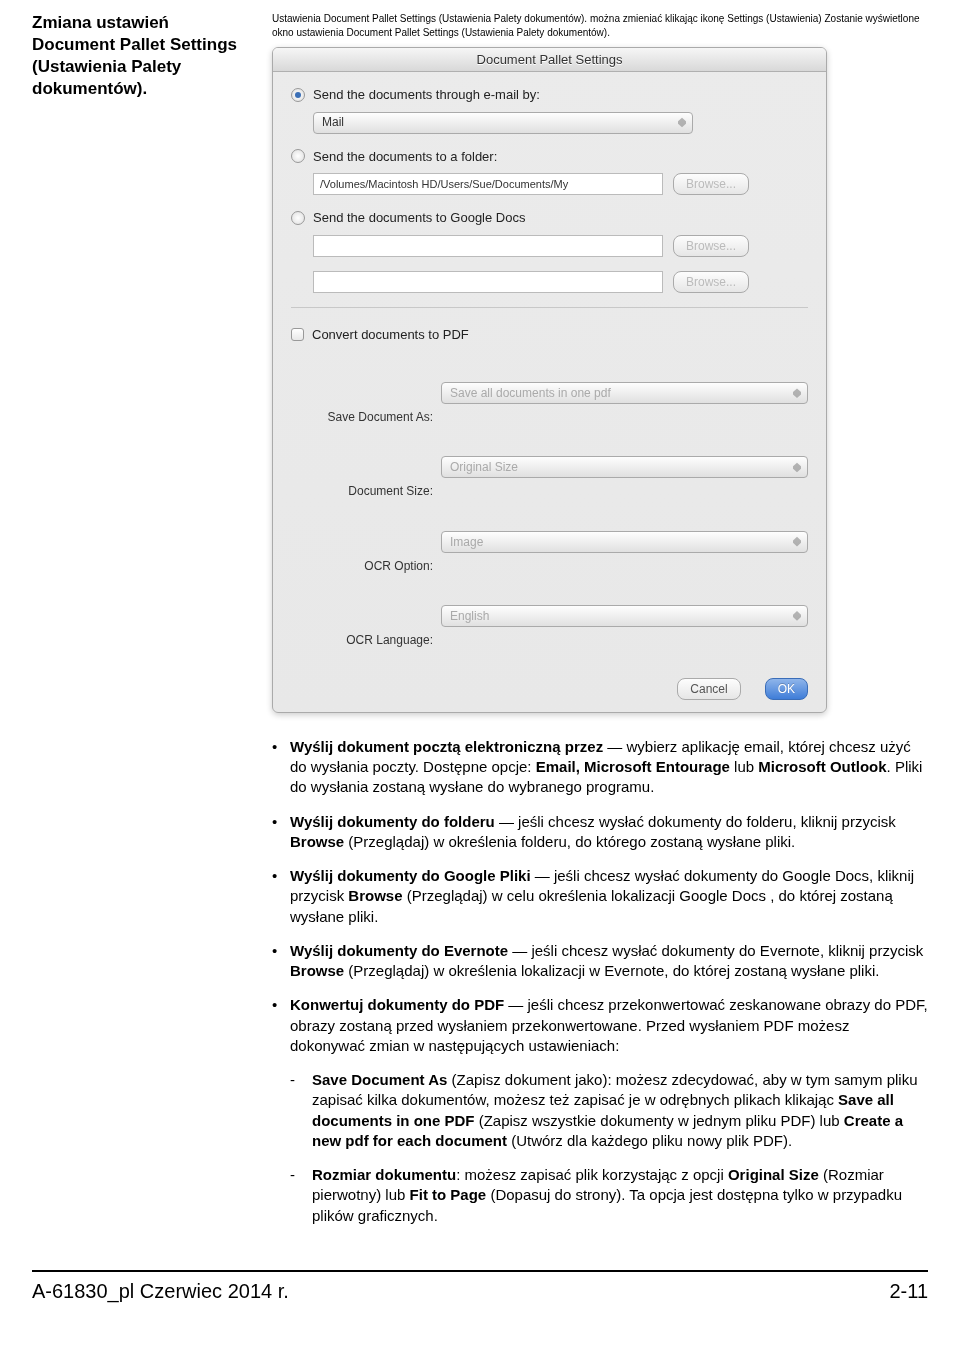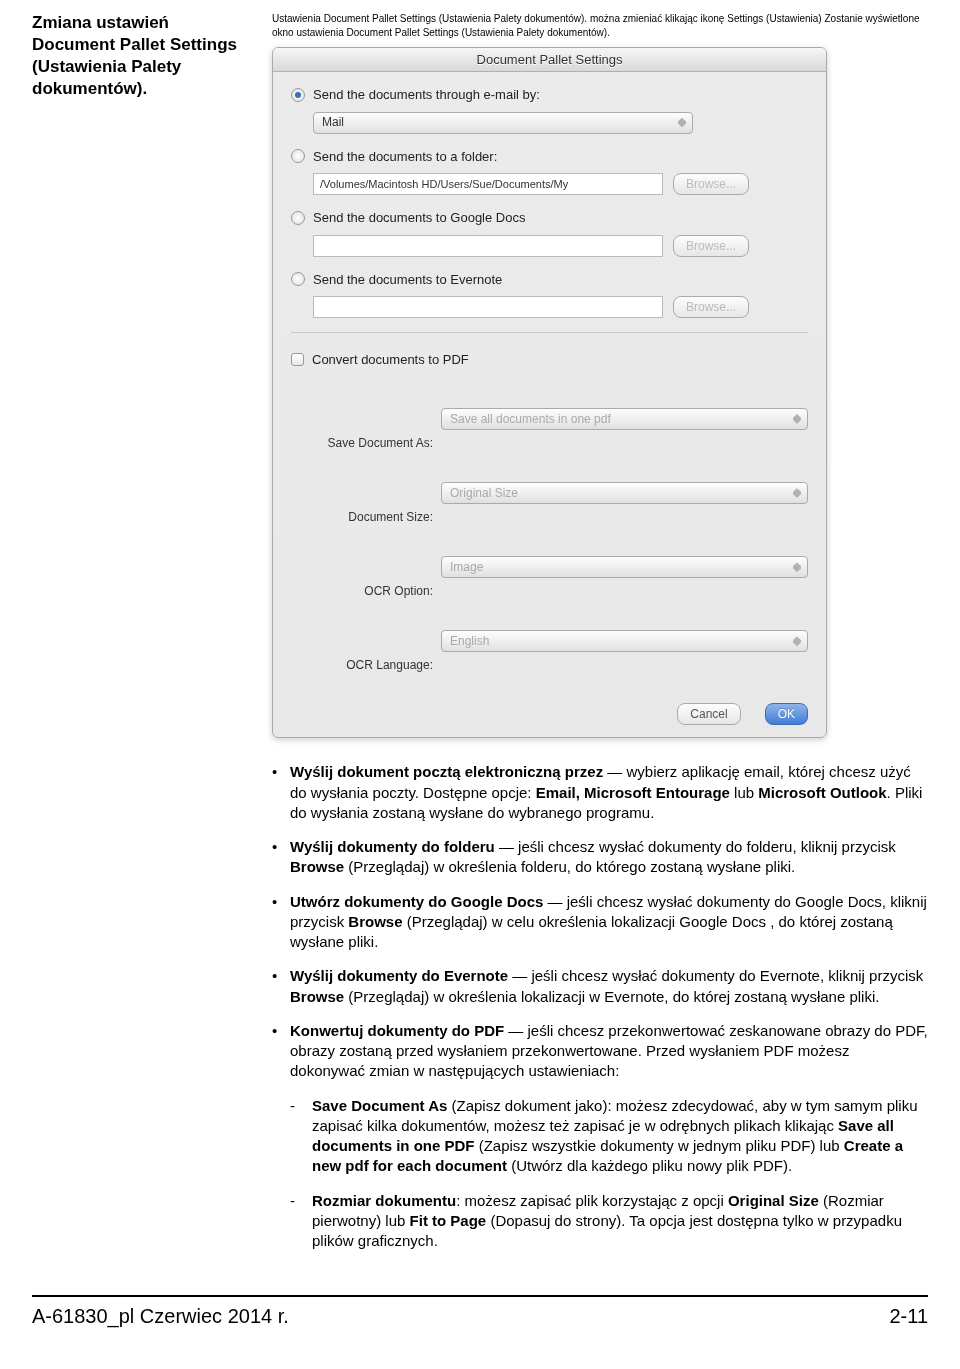--- a/index.html
+++ b/index.html
@@ -79,24 +79,20 @@
 
         <div class="opt-row">
           <span class="radio"></span>
           <span class="opt-label">Send the documents to Google Docs</span>
         </div>
         <div class="sub-row">
           <div class="mac-input empty"></div>
           <div class="mac-btn disabled">Browse...</div>
         </div>
 
-        <div class="opt-row">
-          <span class="radio"></span>
-          <span class="opt-label">Send the documents to Evernote</span>
-        </div>
         <div class="sub-row">
           <div class="mac-input empty"></div>
           <div class="mac-btn disabled">Browse...</div>
         </div>
 
         <div class="divider"></div>
 
         <div class="opt-row" style="margin-bottom:18px;">
           <span class="checkbox"></span>
           <span class="opt-label">Convert documents to PDF</span>
@@ -135,21 +131,21 @@
       </div>
       <div class="bullet">
         <div class="dot">•</div>
         <div class="txt">
           <span class="bold">Wyślij dokumenty do folderu</span><span> — jeśli chcesz wysłać dokumenty do folderu, kliknij przycisk </span><span class="bold">Browse</span><span> (Przeglądaj) w określenia folderu, do którego zostaną wysłane pliki.</span>
         </div>
       </div>
       <div class="bullet">
         <div class="dot">•</div>
         <div class="txt">
-          <span class="bold">Utwórz dokumenty do Google Docs</span><span> — jeśli chcesz wysłać dokumenty do Google Docs, kliknij przycisk </span><span class="bold">Browse</span><span> (Przeglądaj) w celu określenia lokalizacji Google Docs , do której zostaną wysłane pliki.</span>
+          <span class="bold">Wyślij dokumenty do Google Pliki</span><span> — jeśli chcesz wysłać dokumenty do Google Docs, kliknij przycisk </span><span class="bold">Browse</span><span> (Przeglądaj) w celu określenia lokalizacji Google Docs , do której zostaną wysłane pliki.</span>
         </div>
       </div>
       <div class="bullet">
         <div class="dot">•</div>
         <div class="txt">
           <span class="bold">Wyślij dokumenty do Evernote</span><span> — jeśli chcesz wysłać dokumenty do Evernote, kliknij przycisk </span><span class="bold">Browse</span><span> (Przeglądaj) w określenia lokalizacji w Evernote, do której zostaną wysłane pliki.</span>
         </div>
       </div>
       <div class="bullet">
         <div class="dot">•</div>

